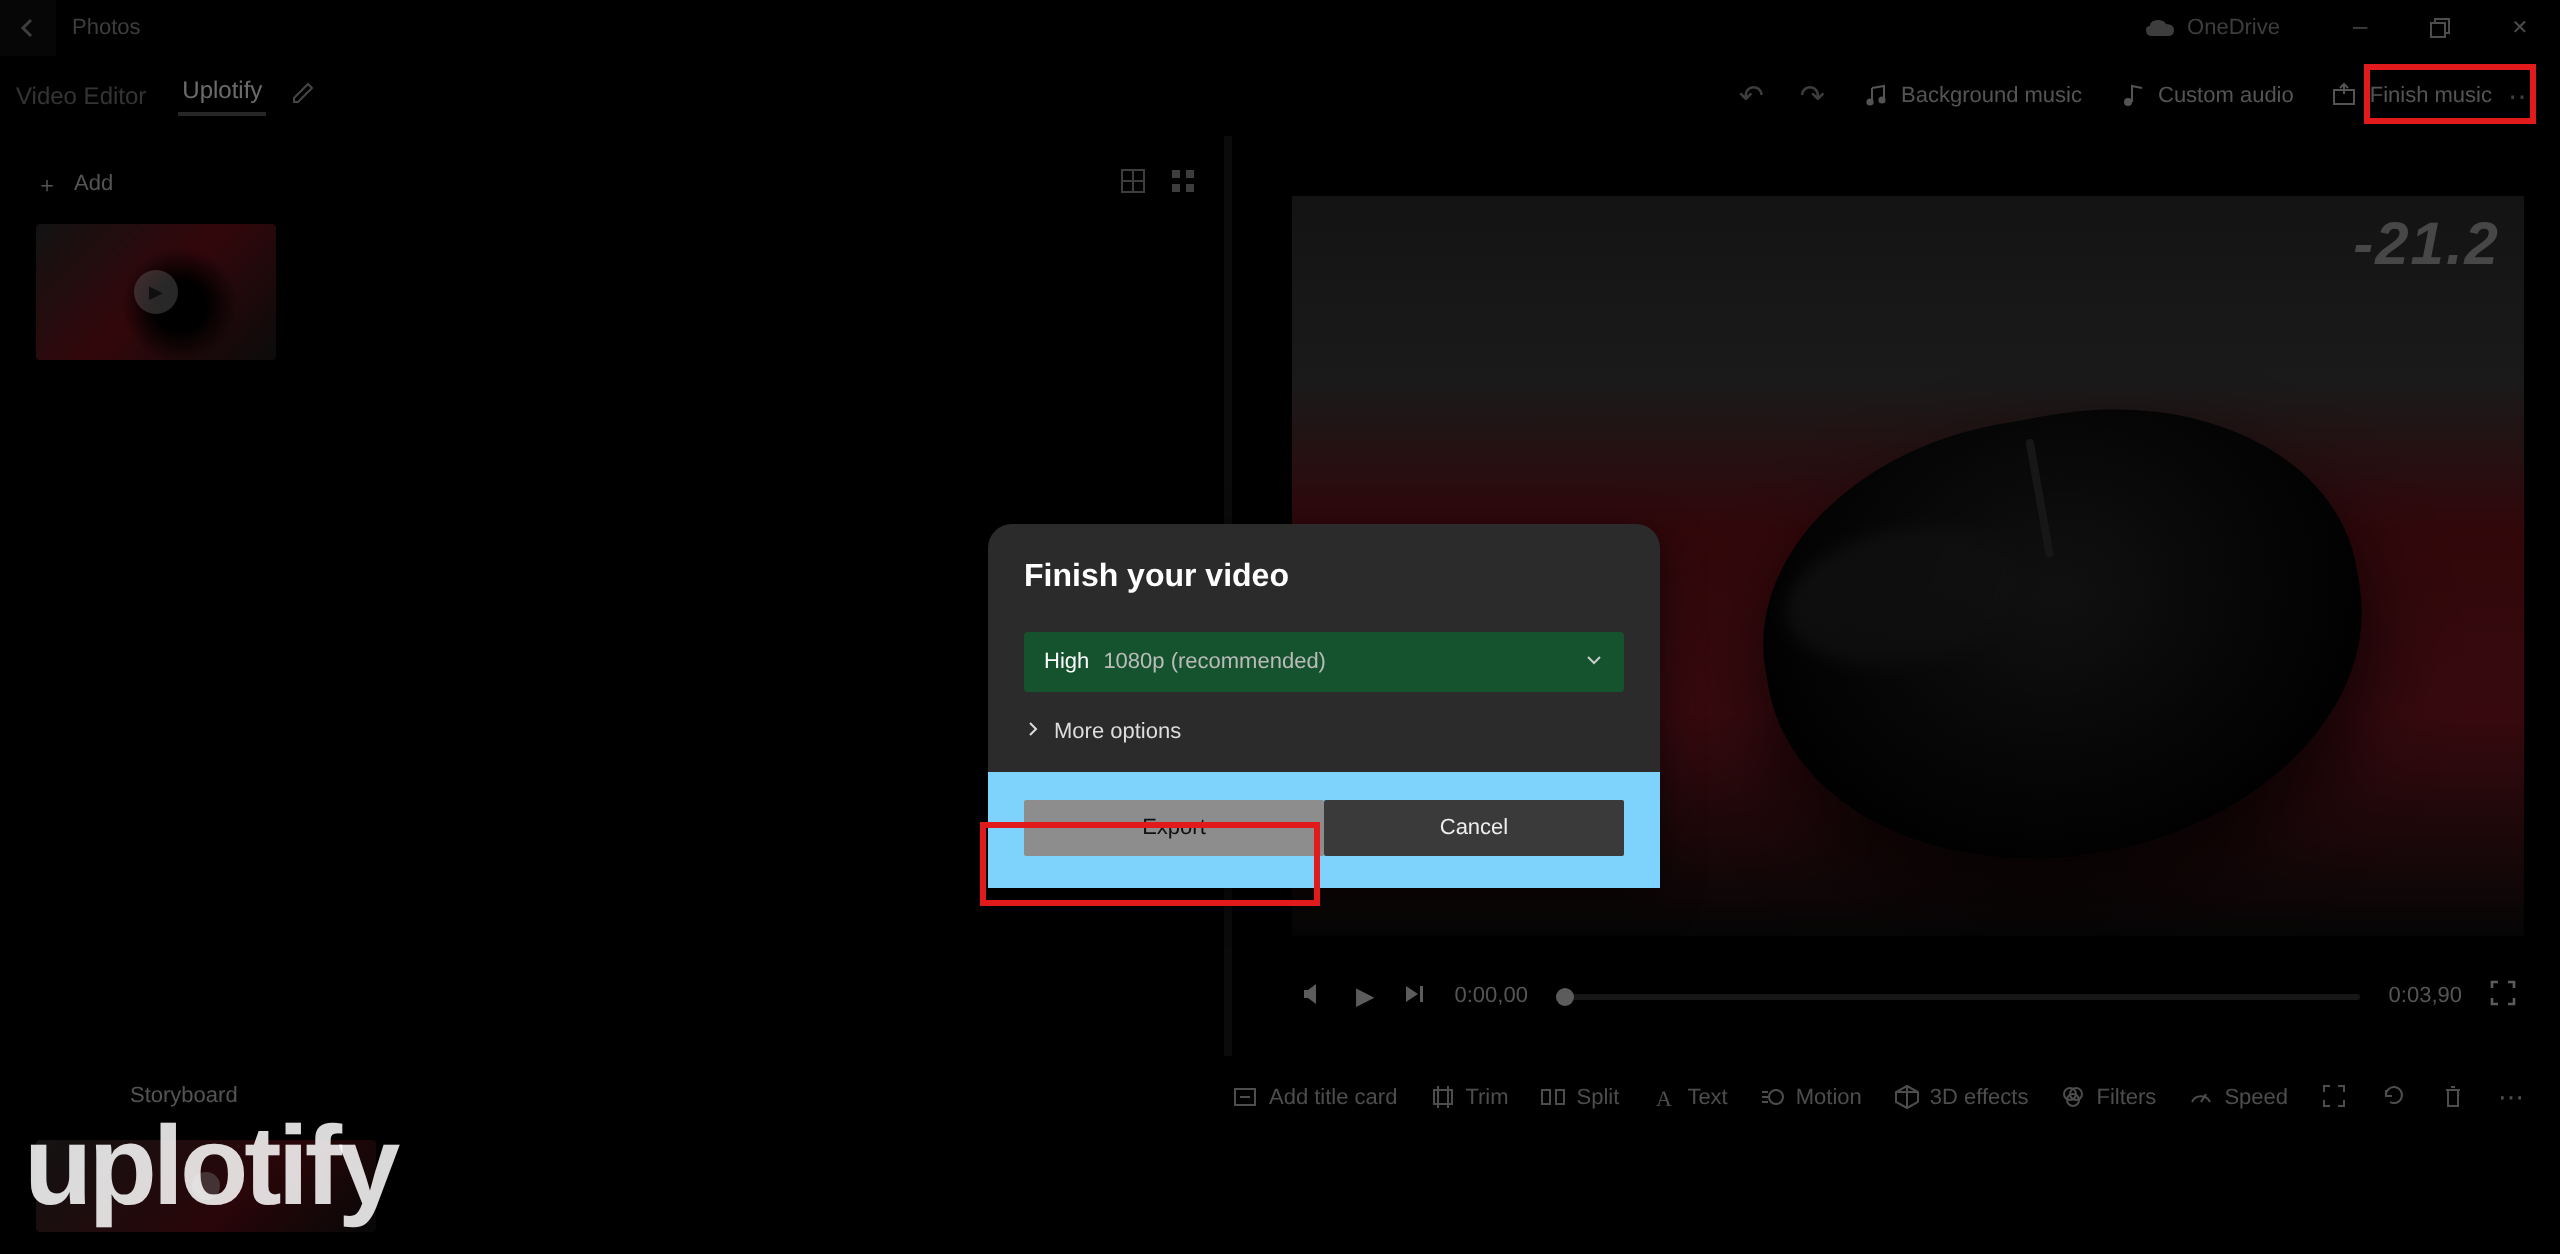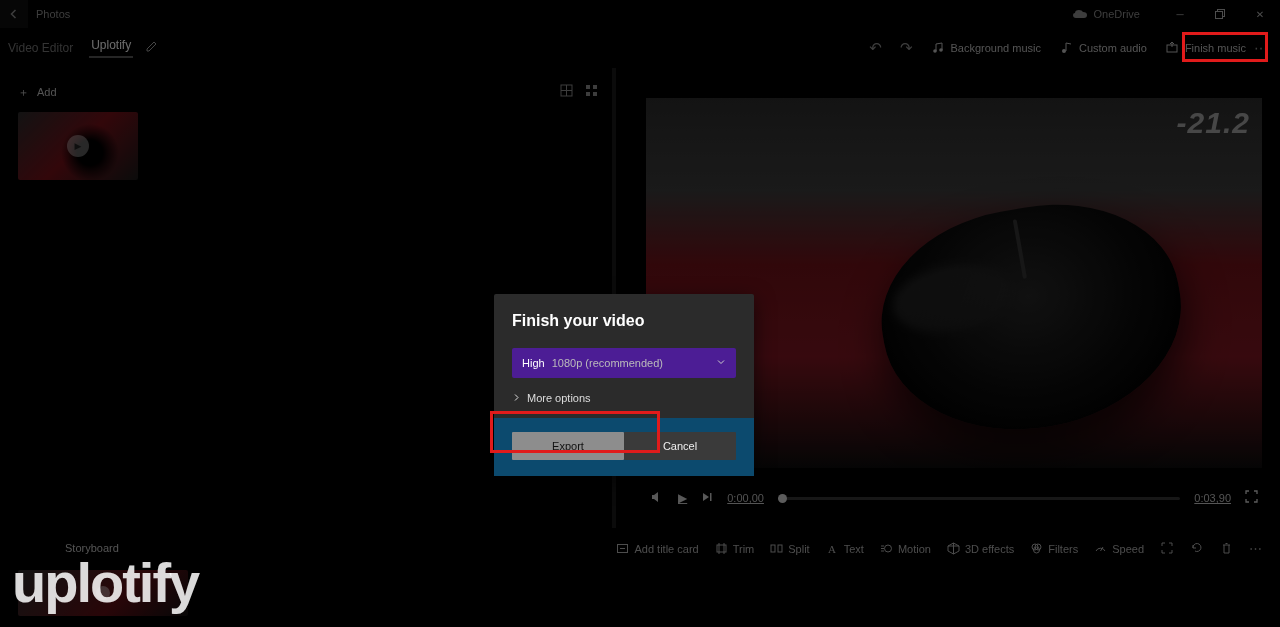--- a/index.html
+++ b/index.html
@@ -124,21 +124,20 @@
     top: 0;
     bottom: 0;
     width: 4px;
     background: #1a1a1a;
   }
   .rightpane {
     flex: 1;
     padding: 30px 18px 0 30px;
     display: flex;
     flex-direction: column;
-    text-decoration: underline;
   }
   .preview {
     flex: 1;
     background: #111;
     position: relative;
     overflow: hidden;
   }
   .preview .scene {
     position: absolute;
     inset: 0;
@@ -263,33 +262,32 @@
   .dim {
     position: absolute;
     inset: 0;
     background: rgba(0, 0, 0, 0.55);
     z-index: 5;
   }
   .dialog {
     position: absolute;
     left: 494px;
     top: 262px;
-    width: 260px;
+    width: 336px;
     background: #2b2b2b;
-    border-radius: 2px;
+    border-radius: 12px;
     z-index: 10;
     color: #eee;
     box-shadow: 0 6px 20px rgba(0, 0, 0, 0.6);
-    margin-top: 32px;
   }
   .dialog .dlg-body { padding: 18px 18px 14px; }
   .dialog h3 { font-size: 16px; font-weight: 600; color: #fff; margin-bottom: 18px; }
   .dialog .lbl { font-size: 11px; color: #ddd; margin-bottom: 6px; }
   .dialog .dropdown {
-    background: #4c1d95;
+    background: #14532d;
     height: 30px;
     display: flex;
     align-items: center;
     padding: 0 10px;
     font-size: 11px;
     justify-content: space-between;
     border-radius: 2px;
   }
   .dialog .dropdown .hi { color: #fff; }
   .dialog .dropdown .rest { color: #bbb; margin-left: 4px; }
@@ -297,21 +295,21 @@
     display: flex;
     align-items: center;
     gap: 6px;
     font-size: 11px;
     margin-top: 14px;
     color: #ddd;
   }
   .dialog .dlg-foot {
     display: flex;
     padding: 14px 18px 16px;
-    background: #0c4a6e;
+    background: #7dd3fc;
   }
   .dialog .dlg-btn {
     flex: 1;
     height: 28px;
     display: flex;
     align-items: center;
     justify-content: center;
     font-size: 11px;
     border-radius: 1px;
   }

